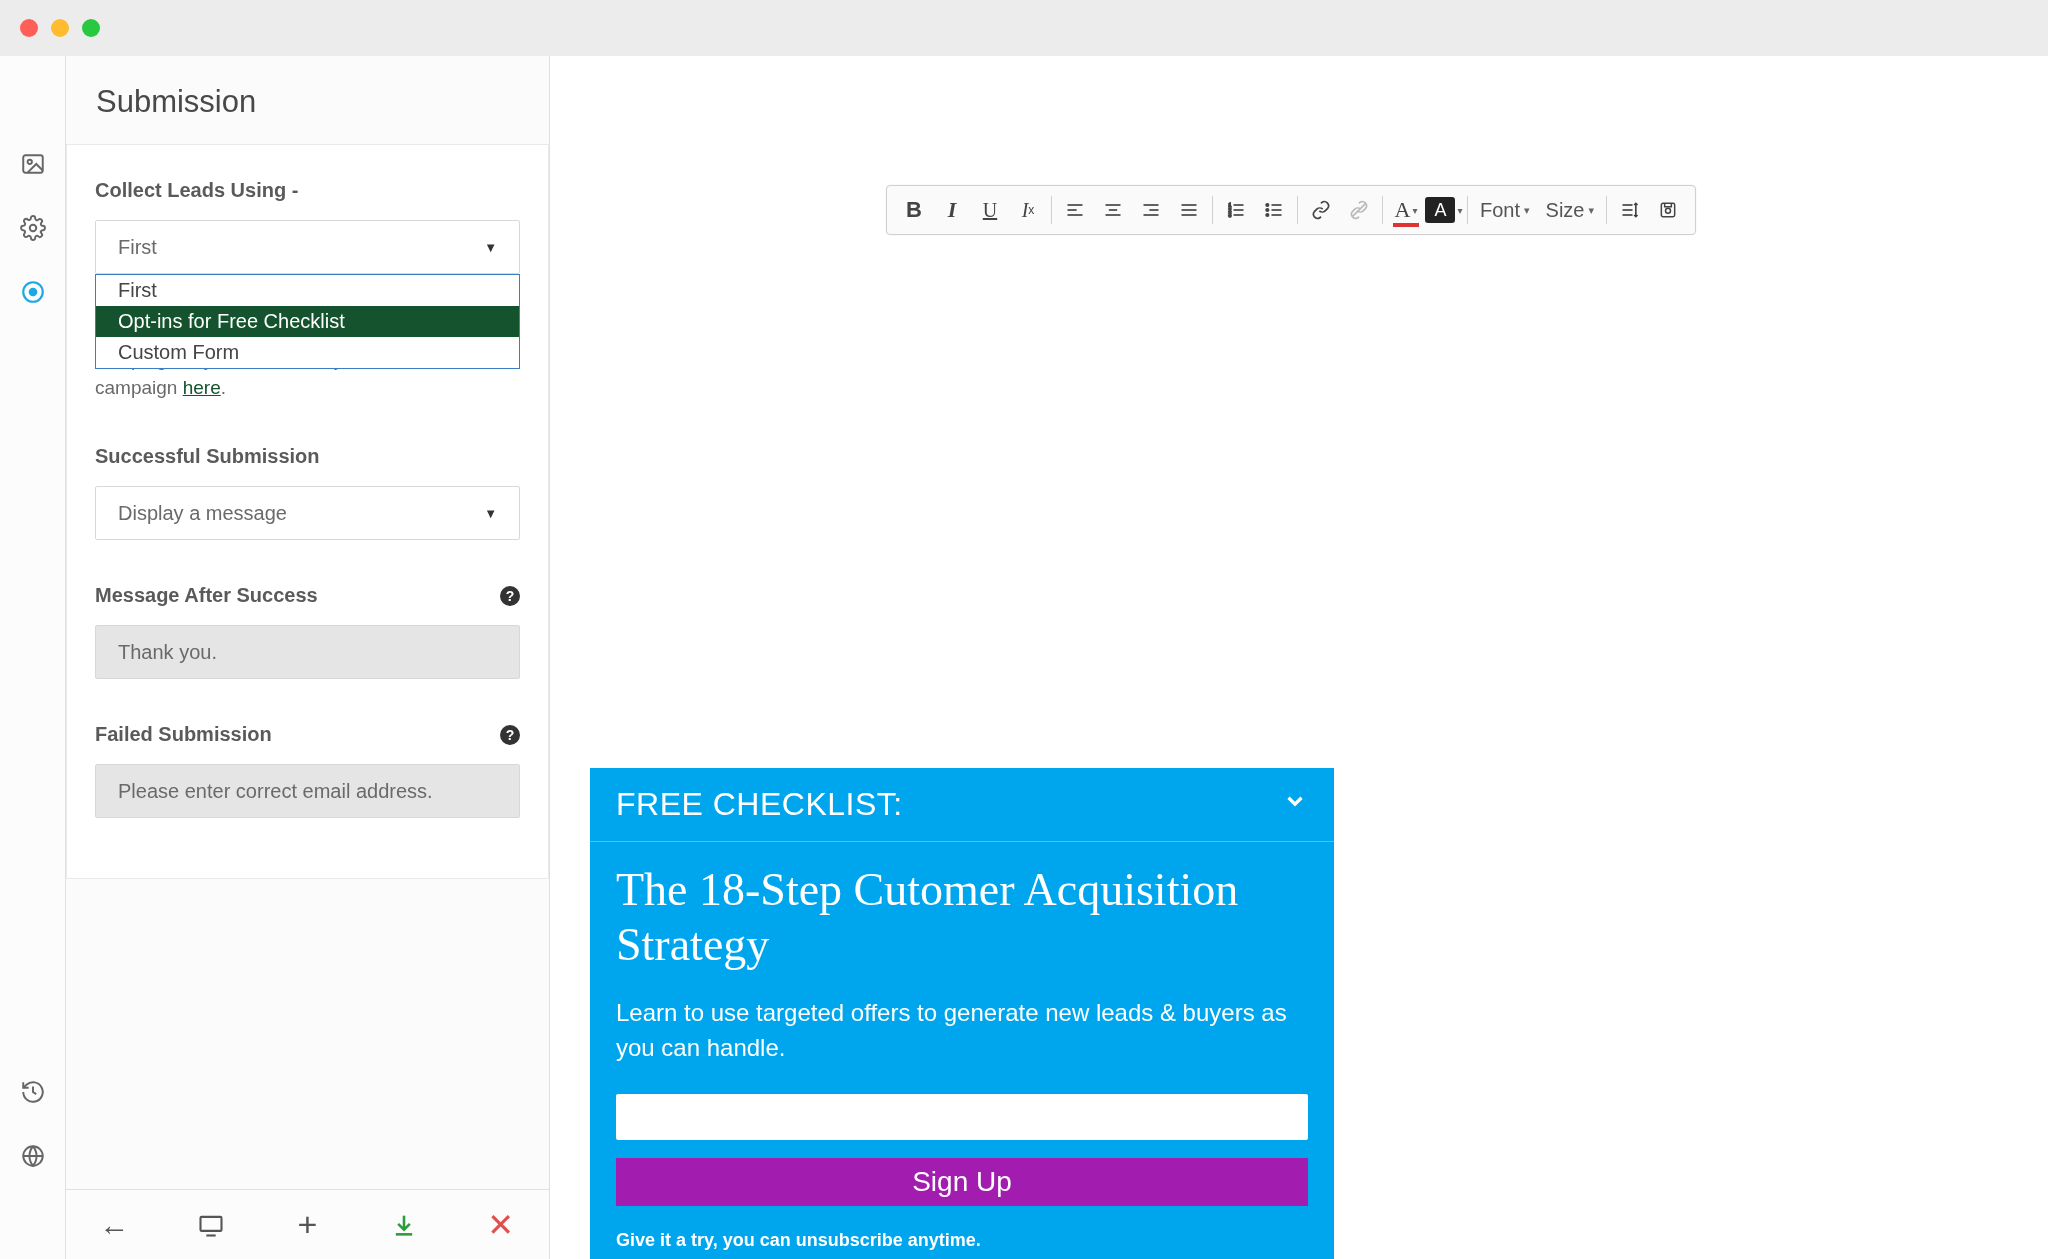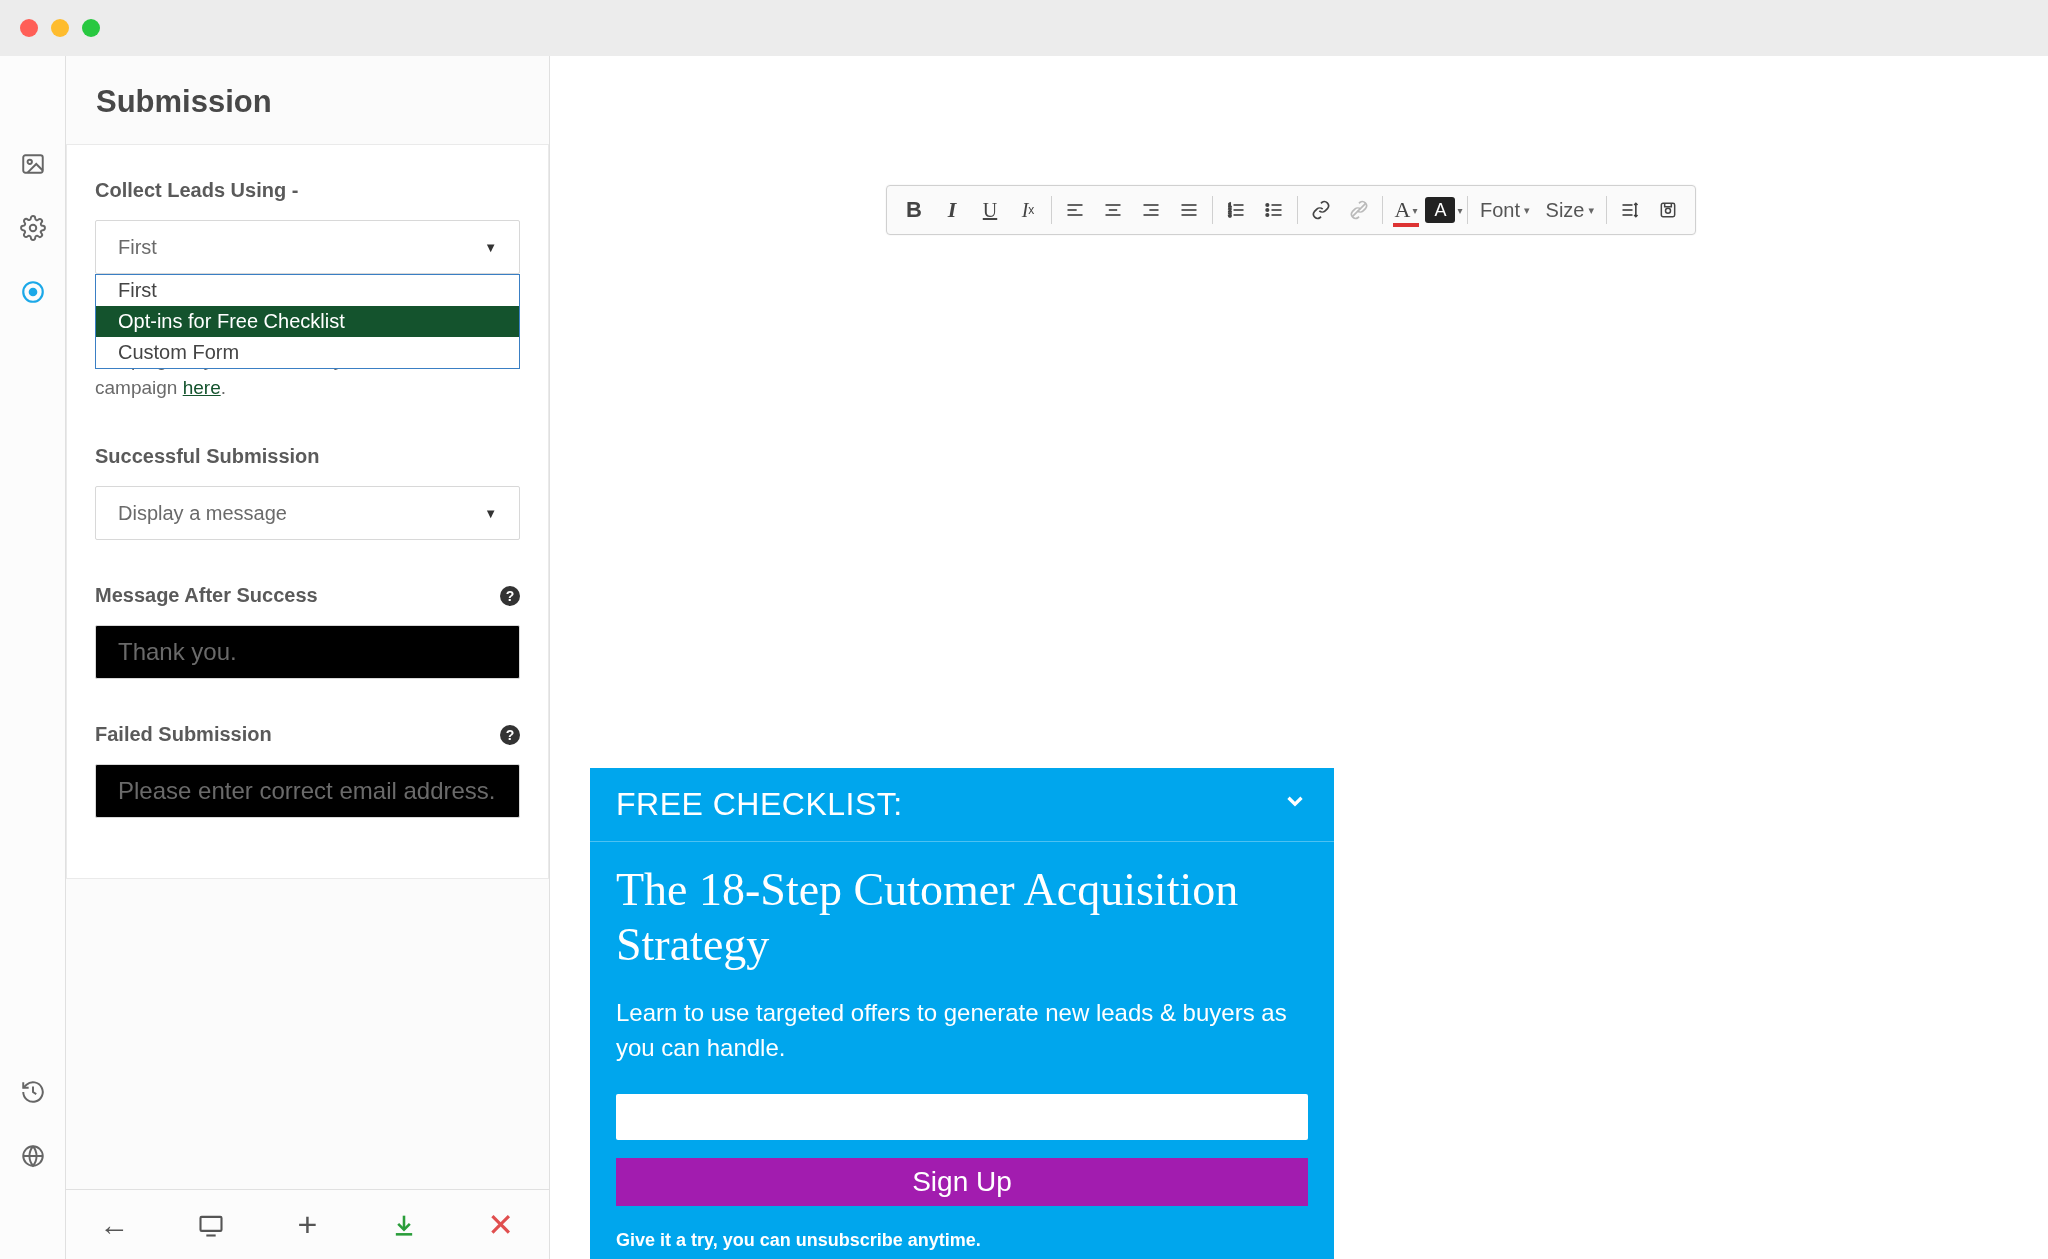--- a/index.html
+++ b/index.html
@@ -17,34 +17,34 @@
 
 
 .rail { width: 66px; background: #fcfcfc; border-right: 1px solid #e0e0e0; display:flex; flex-direction:column; align-items:center; padding-top:95px; gap:38px; position:relative;}
 .rail .icn { width:26px; height:26px; display:flex; align-items:center; justify-content:center; color:#666; cursor:pointer; }
 .rail .icn svg { width:26px; height:26px; }
 .rail .icn.active { color:#1ba8e8; }
 .rail-bottom { position:absolute; bottom:90px; left:0; right:0; display:flex; flex-direction:column; align-items:center; gap:38px; }
 
 
 .panel { width: 484px; background: #fbfbfb; border-right: 1px solid #e0e0e0; position:relative; }
-.panel-head { padding: 28px 30px 24px 30px; border-bottom: 1px solid #eaeaea; font-size: 31px; color:#484848; font-weight:700; }
+.panel-head { padding: 28px 30px 24px 30px; border-bottom: 1px solid #eaeaea; font-size: 31px; color:#484848; font-weight:400; }
 .panel-body { background:#ffffff; border:1px solid #eaeaea; margin: -1px 0 16px 0; padding: 34px 28px 60px 28px; }
 .sect-label { font-size:20px; color:#5a5a5a; font-weight:600; margin-top:44px; margin-bottom:18px; display:flex; align-items:center; justify-content:space-between;}
 .sect-label:first-child { margin-top:0; }
 .help-circle { width:20px; height:20px; border-radius:50%; background:#333; color:#fff; font-size:14px; display:flex; align-items:center; justify-content:center; font-weight:bold; }
 .select-wrap { position:relative; }
 .select-box { width:100%; height:54px; border:1px solid #d8d8d8; background:#fff; display:flex; align-items:center; padding:0 22px; font-size:20px; color:#6a6a6a; cursor:pointer; border-radius:2px; justify-content:space-between; }
 .select-box .caret { font-size:13px; color:#333; }
 .dropdown { position:absolute; left:0; right:0; top:54px; border:1px solid #3a7fc4; background:#fff; z-index:20; }
 .dropdown .opt { padding: 4px 22px; font-size:20px; color:#444; cursor:pointer; }
 .dropdown .opt.sel { background:#14532d; color:#fff; }
 .note { font-size:19px; color:#6a6a6a; line-height:1.45; margin-top:10px;}
 .note a { color:#14532d; text-decoration:underline; cursor:pointer;}
-.text-input { width:100%; height:54px; border:1px solid #d8d8d8; background:#000000; padding:12px 22px; font-size:24px; color:#6a6a6a; border-radius:2px; }
+.text-input { width:100%; height:54px; border:1px solid #d8d8d8; background:#e5e5e5; padding:12px 22px; font-size:20px; color:#6a6a6a; border-radius:2px; }
 
 
 .canvas { flex:1; background:#fff; position:relative; }
 
 
 .rtbar { position:absolute; left:336px; top:129px; border:1px solid #d0d0d0; border-radius:4px; background:#fafafa; display:flex; align-items:center; height:50px; padding:0 8px; box-shadow: 0 0 0 1px rgba(0,0,0,0.02); }
 .rtbar .btn { width:38px; height:38px; display:flex; align-items:center; justify-content:center; color:#444; cursor:pointer; font-family: Georgia, serif; }
 .rtbar .btn.bold { font-weight:bold; font-family: Arial; font-size:22px;}
 .rtbar .btn.it { font-style:italic; font-family: Georgia; font-size:22px; font-weight:bold;}
 .rtbar .btn.ul { text-decoration:underline; font-family: Georgia; font-size:20px;}

